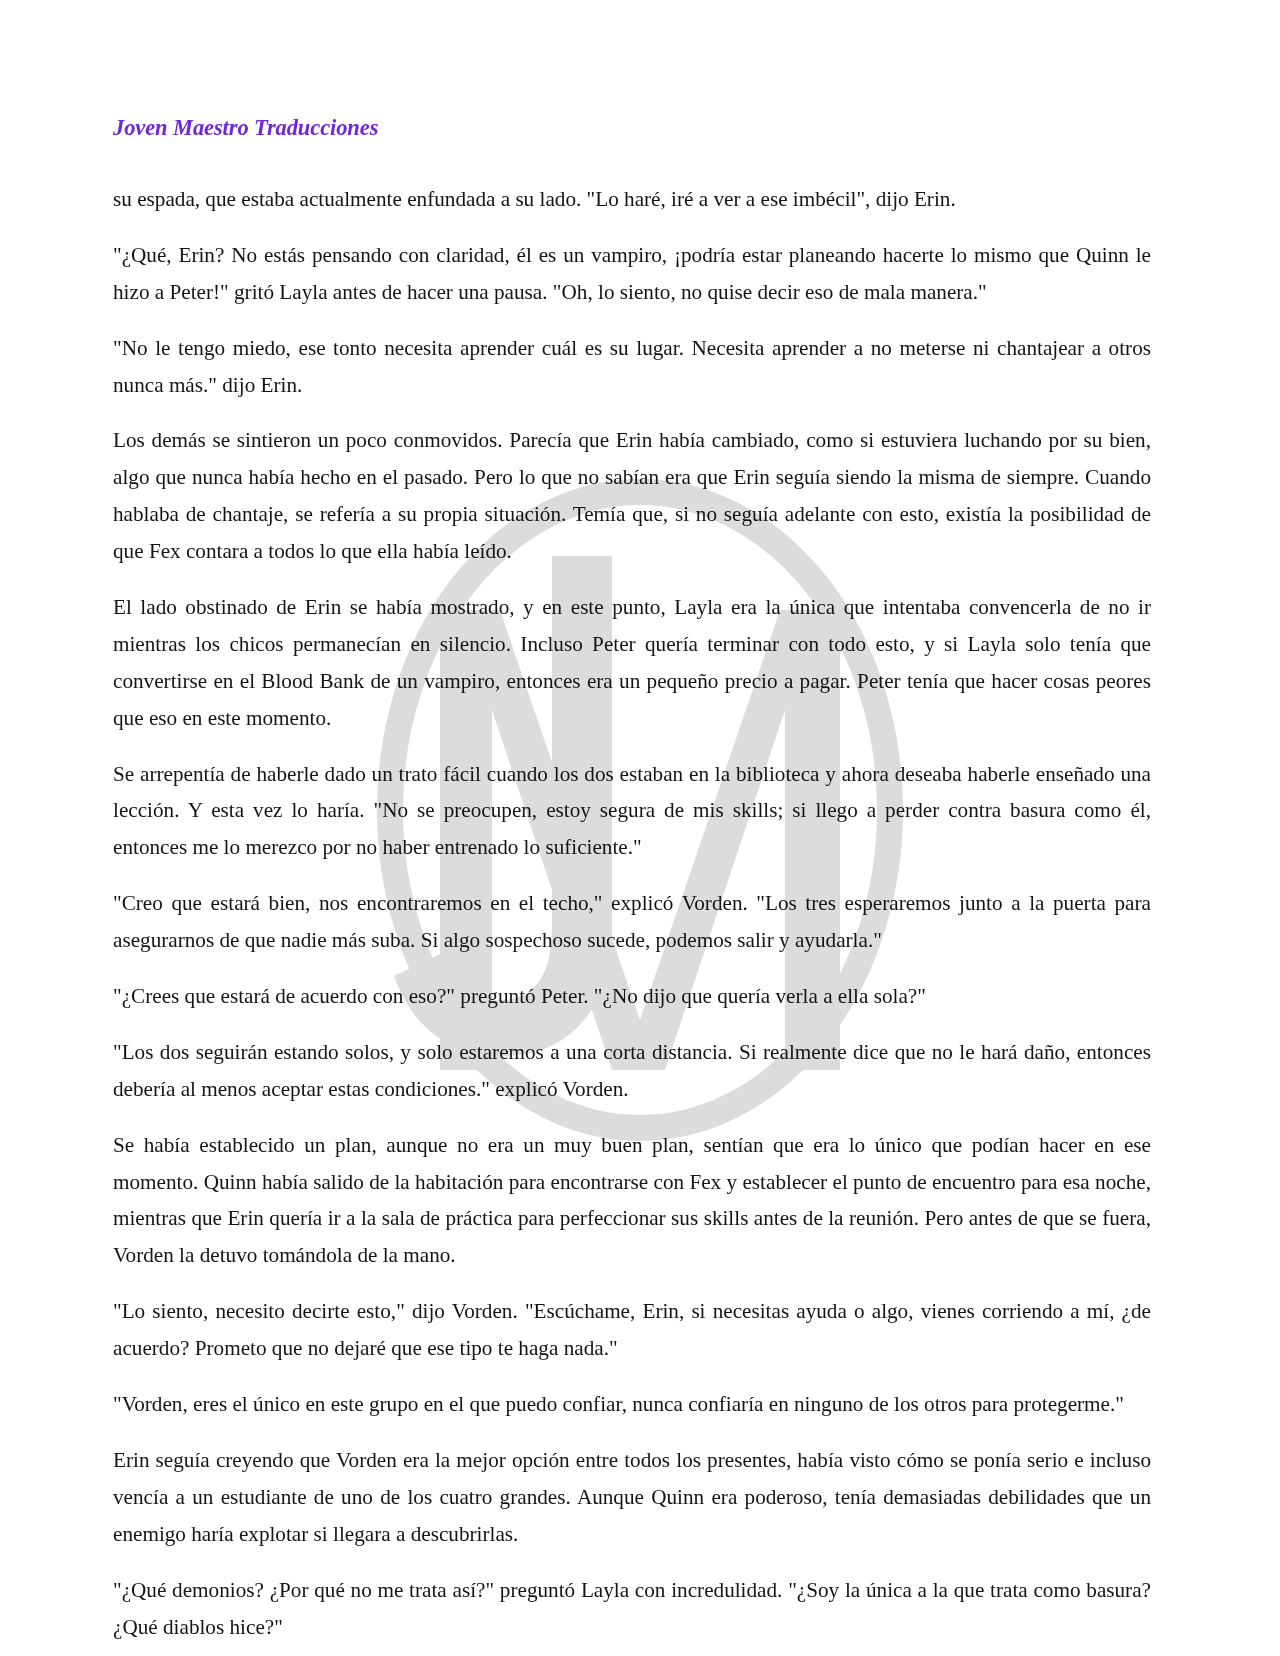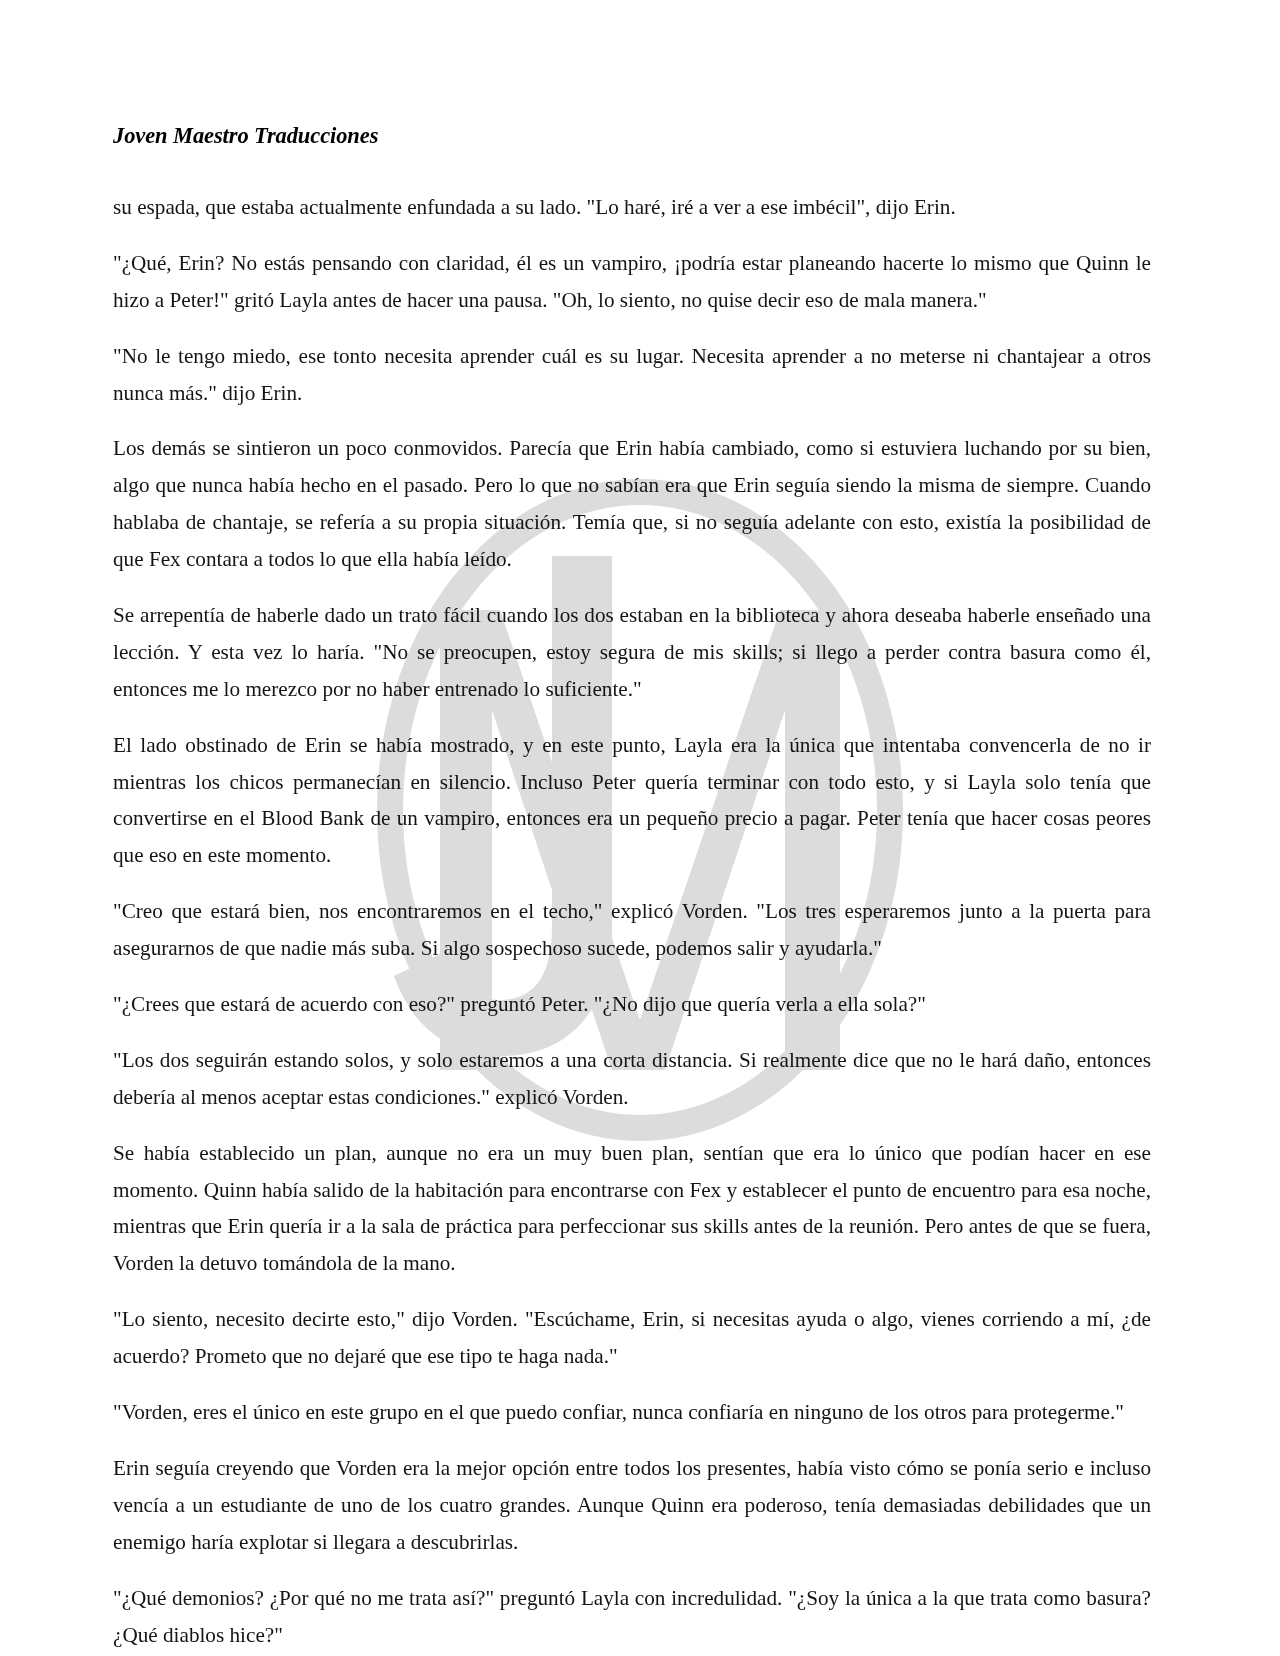--- a/index.html
+++ b/index.html
@@ -39,23 +39,23 @@
     position: relative;
     z-index: 2;
     padding: 106px 113px 0 113px;
     box-sizing: border-box;
   }
   .doc-header {
     font-size: 22.5px;
     font-weight: bold;
     font-style: italic;
     letter-spacing: -0.1px;
-    margin: 16px 0 40px 0;
+    margin: 8px 0 40px 0;
     line-height: 1.2;
-    color: #000000;
+    color: #6d28d9;
   }
   .para {
     font-size: 21.2px;
     line-height: 1.74;
     text-align: justify;
     text-justify: inter-word;
     margin: 0 16px 19px 0;
     color: #141414;
     hyphens: none;
   }
@@ -81,22 +81,22 @@
   </div>
 
   <div class="content">
 
     <div class="doc-header">Joven Maestro Traducciones</div>
 
     <p class="para">su espada, que estaba actualmente enfundada a su lado. "Lo haré, iré a ver a ese imbécil", dijo Erin.</p>
     <p class="para">"¿Qué, Erin? No estás pensando con claridad, él es un vampiro, ¡podría estar planeando hacerte lo mismo que Quinn le hizo a Peter!" gritó Layla antes de hacer una pausa. "Oh, lo siento, no quise decir eso de mala manera."</p>
     <p class="para">"No le tengo miedo, ese tonto necesita aprender cuál es su lugar. Necesita aprender a no meterse ni chantajear a otros nunca más." dijo Erin.</p>
     <p class="para">Los demás se sintieron un poco conmovidos. Parecía que Erin había cambiado, como si estuviera luchando por su bien, algo que nunca había hecho en el pasado. Pero lo que no sabían era que Erin seguía siendo la misma de siempre. Cuando hablaba de chantaje, se refería a su propia situación. Temía que, si no seguía adelante con esto, existía la posibilidad de que Fex contara a todos lo que ella había leído.</p>
+    <p class="para">El lado obstinado de Erin se había mostrado, y en este punto, Layla era la única que intentaba convencerla de no ir mientras los chicos permanecían en silencio. Incluso Peter quería terminar con todo esto, y si Layla solo tenía que convertirse en el Blood Bank de un vampiro, entonces era un pequeño precio a pagar. Peter tenía que hacer cosas peores que eso en este momento.</p>
     <p class="para">Se arrepentía de haberle dado un trato fácil cuando los dos estaban en la biblioteca y ahora deseaba haberle enseñado una lección. Y esta vez lo haría. "No se preocupen, estoy segura de mis skills; si llego a perder contra basura como él, entonces me lo merezco por no haber entrenado lo suficiente."</p>
-    <p class="para">El lado obstinado de Erin se había mostrado, y en este punto, Layla era la única que intentaba convencerla de no ir mientras los chicos permanecían en silencio. Incluso Peter quería terminar con todo esto, y si Layla solo tenía que convertirse en el Blood Bank de un vampiro, entonces era un pequeño precio a pagar. Peter tenía que hacer cosas peores que eso en este momento.</p>
     <p class="para">"Creo que estará bien, nos encontraremos en el techo," explicó Vorden. "Los tres esperaremos junto a la puerta para asegurarnos de que nadie más suba. Si algo sospechoso sucede, podemos salir y ayudarla."</p>
     <p class="para">"¿Crees que estará de acuerdo con eso?" preguntó Peter. "¿No dijo que quería verla a ella sola?"</p>
     <p class="para">"Los dos seguirán estando solos, y solo estaremos a una corta distancia. Si realmente dice que no le hará daño, entonces debería al menos aceptar estas condiciones." explicó Vorden.</p>
     <p class="para">Se había establecido un plan, aunque no era un muy buen plan, sentían que era lo único que podían hacer en ese momento. Quinn había salido de la habitación para encontrarse con Fex y establecer el punto de encuentro para esa noche, mientras que Erin quería ir a la sala de práctica para perfeccionar sus skills antes de la reunión. Pero antes de que se fuera, Vorden la detuvo tomándola de la mano.</p>
     <p class="para">"Lo siento, necesito decirte esto," dijo Vorden. "Escúchame, Erin, si necesitas ayuda o algo, vienes corriendo a mí, ¿de acuerdo? Prometo que no dejaré que ese tipo te haga nada."</p>
     <p class="para">"Vorden, eres el único en este grupo en el que puedo confiar, nunca confiaría en ninguno de los otros para protegerme."</p>
     <p class="para">Erin seguía creyendo que Vorden era la mejor opción entre todos los presentes, había visto cómo se ponía serio e incluso vencía a un estudiante de uno de los cuatro grandes. Aunque Quinn era poderoso, tenía demasiadas debilidades que un enemigo haría explotar si llegara a descubrirlas.</p>
     <p class="para">"¿Qué demonios? ¿Por qué no me trata así?" preguntó Layla con incredulidad. "¿Soy la única a la que trata como basura? ¿Qué diablos hice?"</p>
 
   </div>

